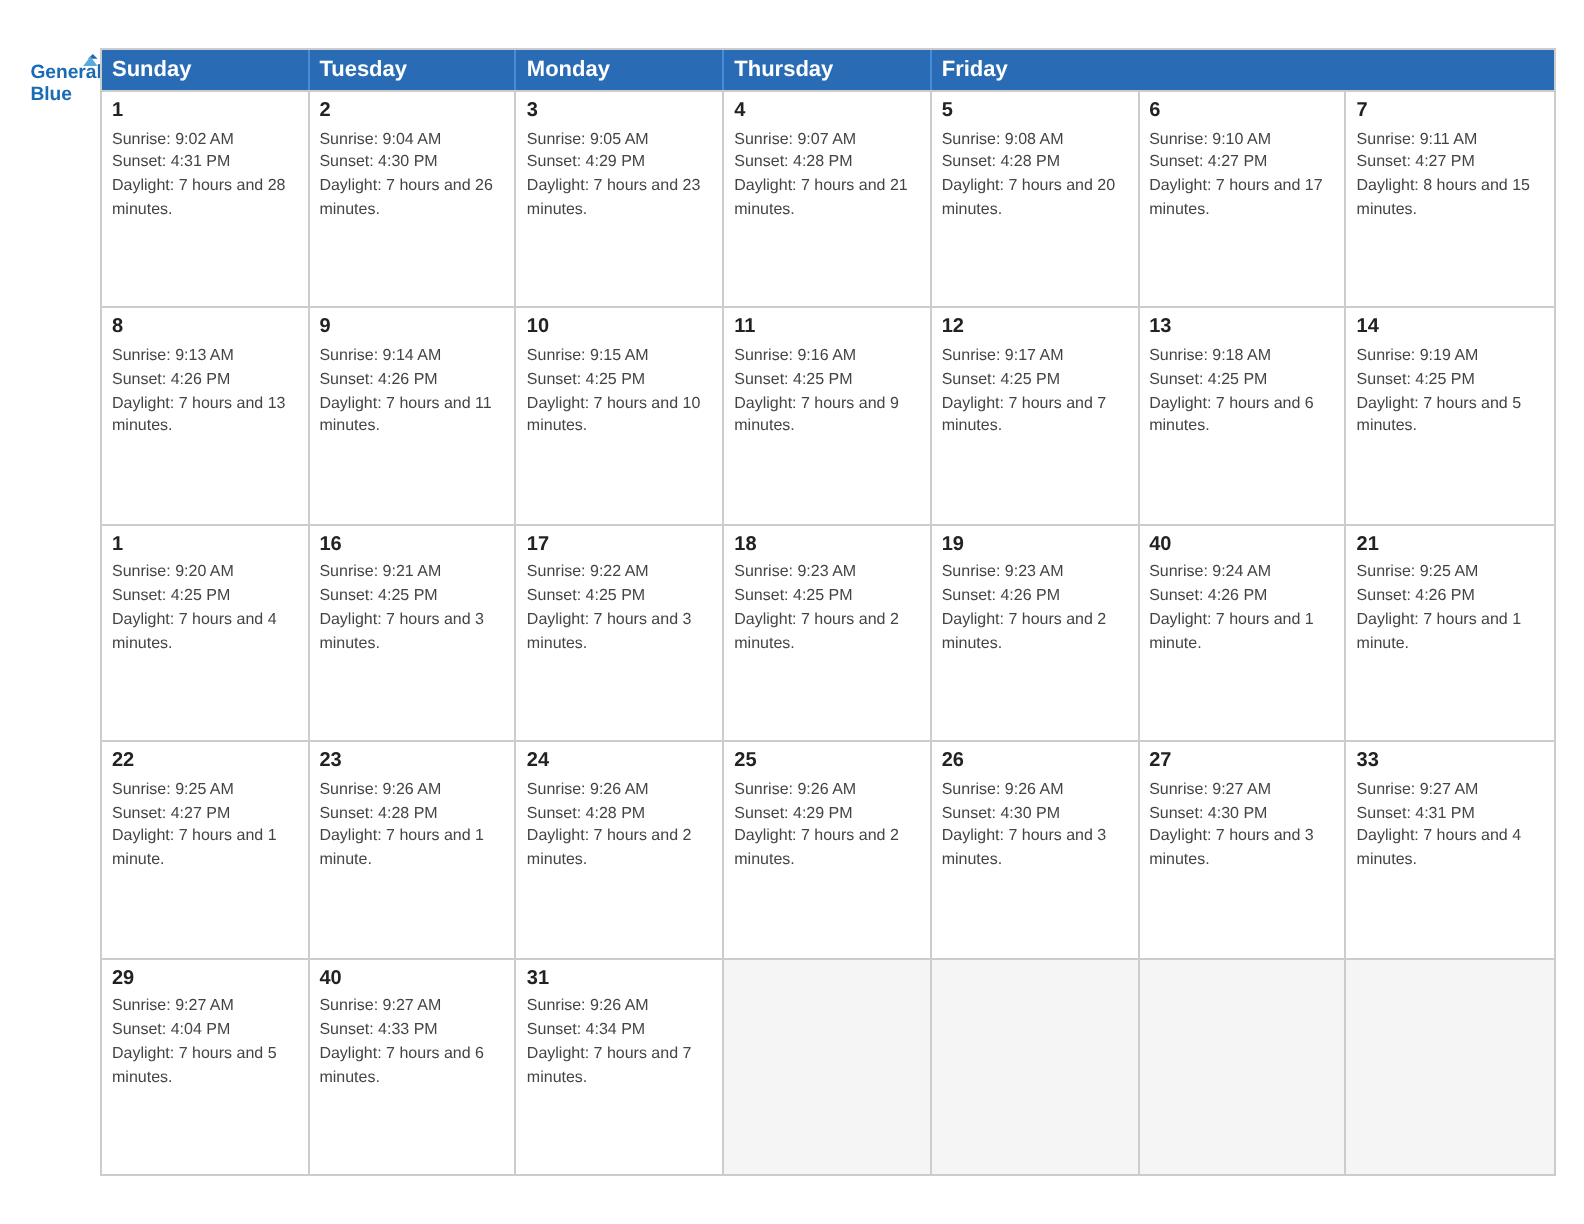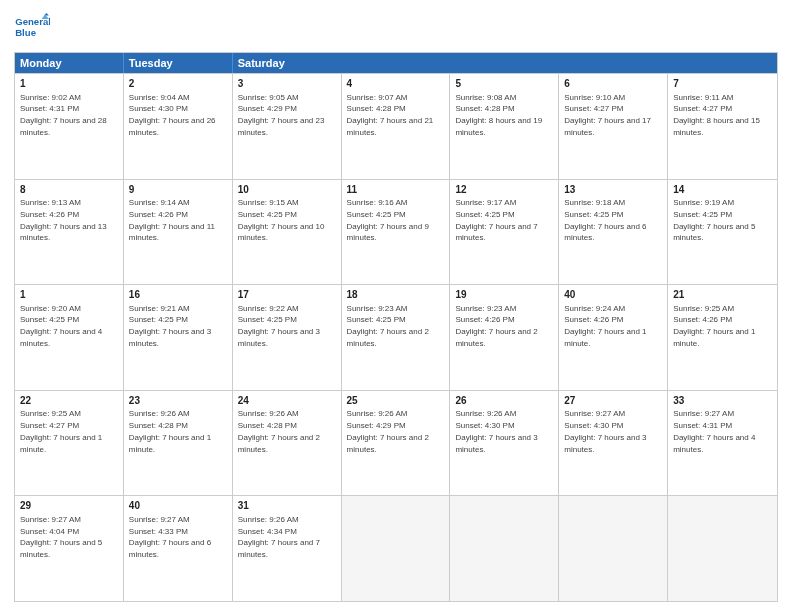--- a/index.html
+++ b/index.html
@@ -6,23 +6,23 @@
     body {
       font-family: Arial, sans-serif;
       background: #fff;
       width: 792px;
       height: 612px;
       overflow: hidden;
     }
     .page {
       width: 792px;
       height: 612px;
-      padding: 10px 14px;
-      display: flex;
-      flex-direction: column;
+      padding: 24px 14px;
+      display: flex;
+      flex-direction: row;
     }
     .header {
       display: flex;
       justify-content: space-between;
       align-items: flex-start;
       margin-bottom: 6px;
     }
     .logo {
       display: flex;
       align-items: center;
@@ -117,23 +117,25 @@
   </svg>
 </div>
     <div class="title-block">
       <div class="month-title"></div>
       <div class="location"></div>
     </div>
   </div>
 
   <div class="calendar">
     <div class="cal-header">
+    <div class="cal-header-cell">Sunday</div>
+        <div class="cal-header-cell">Tuesday</div>
         <div class="cal-header-cell">Monday</div>
-        <div class="cal-header-cell">Tuesday</div>
-        <div class="cal-header-cell">Saturday</div>
+        <div class="cal-header-cell">Thursday</div>
+        <div class="cal-header-cell">Friday</div>
       </div>
     <div class="cal-body">
     <div class="cal-row">
           <div class="cal-cell">
         <span class="day-num">1</span>
         <span class="info">Sunrise: 9:02 AM</span><br>
         <span class="info">Sunset: 4:31 PM</span><br>
         <span class="info">Daylight: 7 hours and 28 minutes.</span>
       </div>
           <div class="cal-cell">
@@ -151,21 +153,21 @@
           <div class="cal-cell">
         <span class="day-num">4</span>
         <span class="info">Sunrise: 9:07 AM</span><br>
         <span class="info">Sunset: 4:28 PM</span><br>
         <span class="info">Daylight: 7 hours and 21 minutes.</span>
       </div>
           <div class="cal-cell">
         <span class="day-num">5</span>
         <span class="info">Sunrise: 9:08 AM</span><br>
         <span class="info">Sunset: 4:28 PM</span><br>
-        <span class="info">Daylight: 8 hours and 19 minutes.</span>
+        <span class="info">Daylight: 7 hours and 20 minutes.</span>
       </div>
           <div class="cal-cell">
         <span class="day-num">6</span>
         <span class="info">Sunrise: 9:10 AM</span><br>
         <span class="info">Sunset: 4:27 PM</span><br>
         <span class="info">Daylight: 7 hours and 17 minutes.</span>
       </div>
           <div class="cal-cell">
         <span class="day-num">7</span>
         <span class="info">Sunrise: 9:11 AM</span><br>

